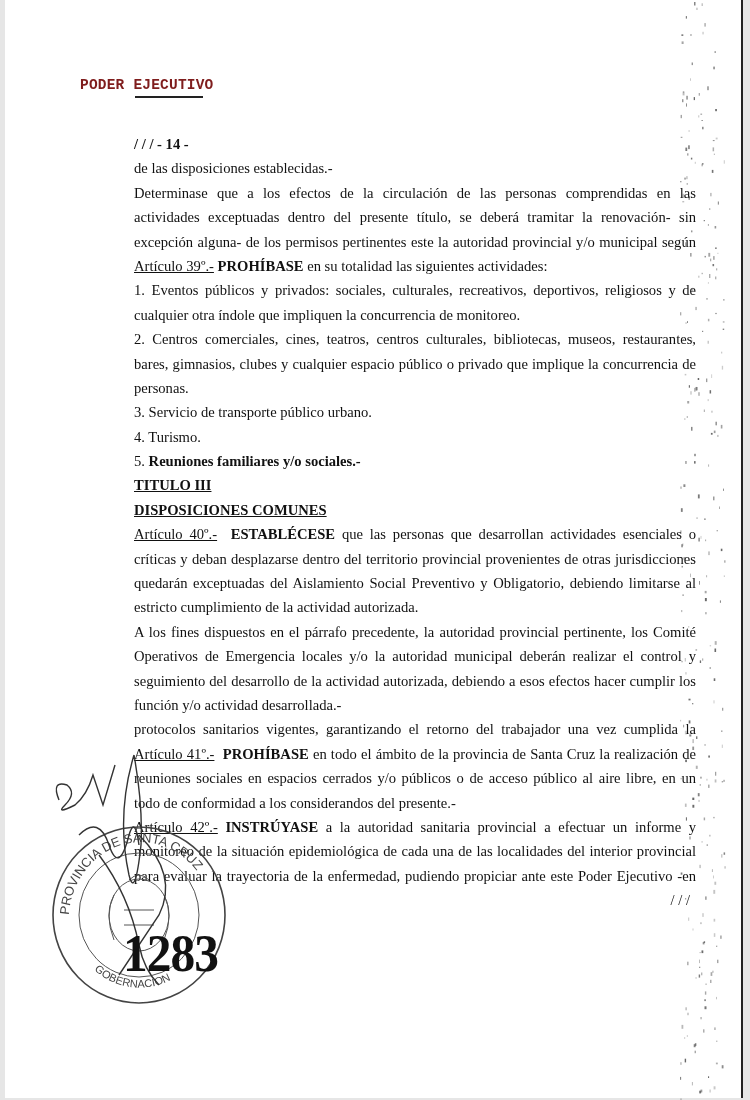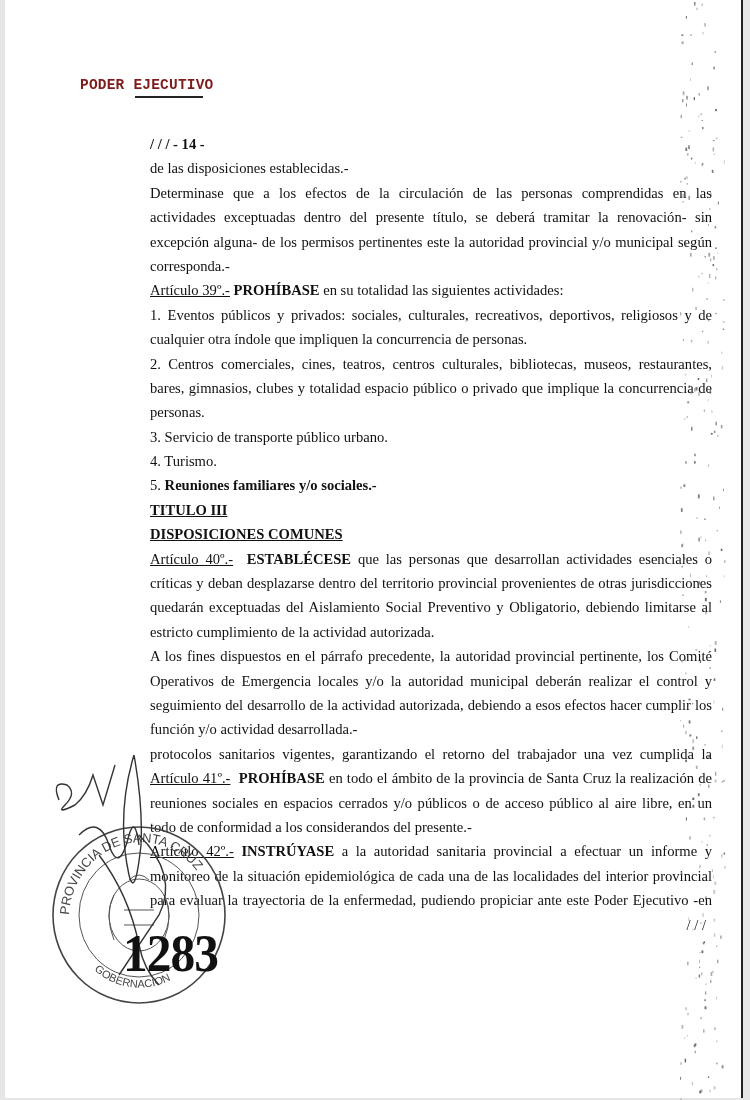--- a/index.html
+++ b/index.html
@@ -10,21 +10,21 @@
   }
   .header {
     position:absolute; left:75px; top:77px;
     font-family:Liberation Mono, monospace; font-weight:bold; font-size:14.5px; color:#7f1d1d;
     letter-spacing:0.2px;
   }
   .header-rule {
     position:absolute; left:130px; top:96px; width:68px; height:2px; background:#222;
   }
   .body {
-    position:absolute; left:145px; top:132px; width:562px;
+    position:absolute; left:129px; top:132px; width:562px;
     font-family:"Liberation Serif", serif; font-size:14.6px; color:#111; line-height:24.4px;
   }
   .line { white-space:nowrap; height:24.4px; }
   .just { text-align:justify; text-align-last:justify; white-space:normal; }
   .b { font-weight:bold; }
   .u { text-decoration:underline; }
   .center { text-align:left; font-weight:bold; text-decoration:underline; }
   .page-num { font-weight:bold; }
   .cont { text-align:right; padding-right:6px; }
   .stamp { position:absolute; left:34px; top:745px; width:200px; height:260px; }
@@ -42,27 +42,26 @@
 
   <div class="header">PODER EJECUTIVO</div>
   <div class="header-rule"></div>
 
   <div class="body">
     <div class="line page-num">/ / / - 14 -</div>
     <div class="line">de las disposiciones establecidas.-</div>
     <div class="line just">Determinase que a los efectos de la circulación de las personas comprendidas en las</div>
     <div class="line just">actividades exceptuadas dentro del presente título, se deberá tramitar la renovación- sin</div>
     <div class="line just">excepción alguna- de los permisos pertinentes este la autoridad provincial y/o municipal según</div>
-    <div class="line">corresponda.-</div>
 
     <div class="line"><span class="u">Artículo 39º.-</span> <span class="b">PROHÍBASE</span><span> en su totalidad las siguientes actividades:</span></div>
     <div class="line just">1. Eventos públicos y privados: sociales, culturales, recreativos, deportivos, religiosos y de</div>
-    <div class="line">cualquier otra índole que impliquen la concurrencia de personas.</div>
+    <div class="line">cualquier otra índole que impliquen la concurrencia de monitoreo.</div>
     <div class="line just">2. Centros comerciales, cines, teatros, centros culturales, bibliotecas, museos, restaurantes,</div>
-    <div class="line just">bares, gimnasios, clubes y totalidad espacio público o privado que implique la concurrencia de</div>
+    <div class="line just">bares, gimnasios, clubes y cualquier espacio público o privado que implique la concurrencia de</div>
     <div class="line">personas.</div>
     <div class="line">3. Servicio de transporte público urbano.</div>
     <div class="line">4. Turismo.</div>
     <div class="line"><span>5. </span><span class="b">Reuniones familiares y/o sociales.-</span></div>
 
     <div class="line center">TITULO III</div>
     <div class="line center">DISPOSICIONES COMUNES</div>
 
     <div class="line just"><span class="u">Artículo 40º.-</span>&nbsp; <span class="b">ESTABLÉCESE</span><span> que las personas que desarrollan actividades esenciales o</span></div>
     <div class="line just">críticas y deban desplazarse dentro del territorio provincial provenientes de otras jurisdicciones</div>

